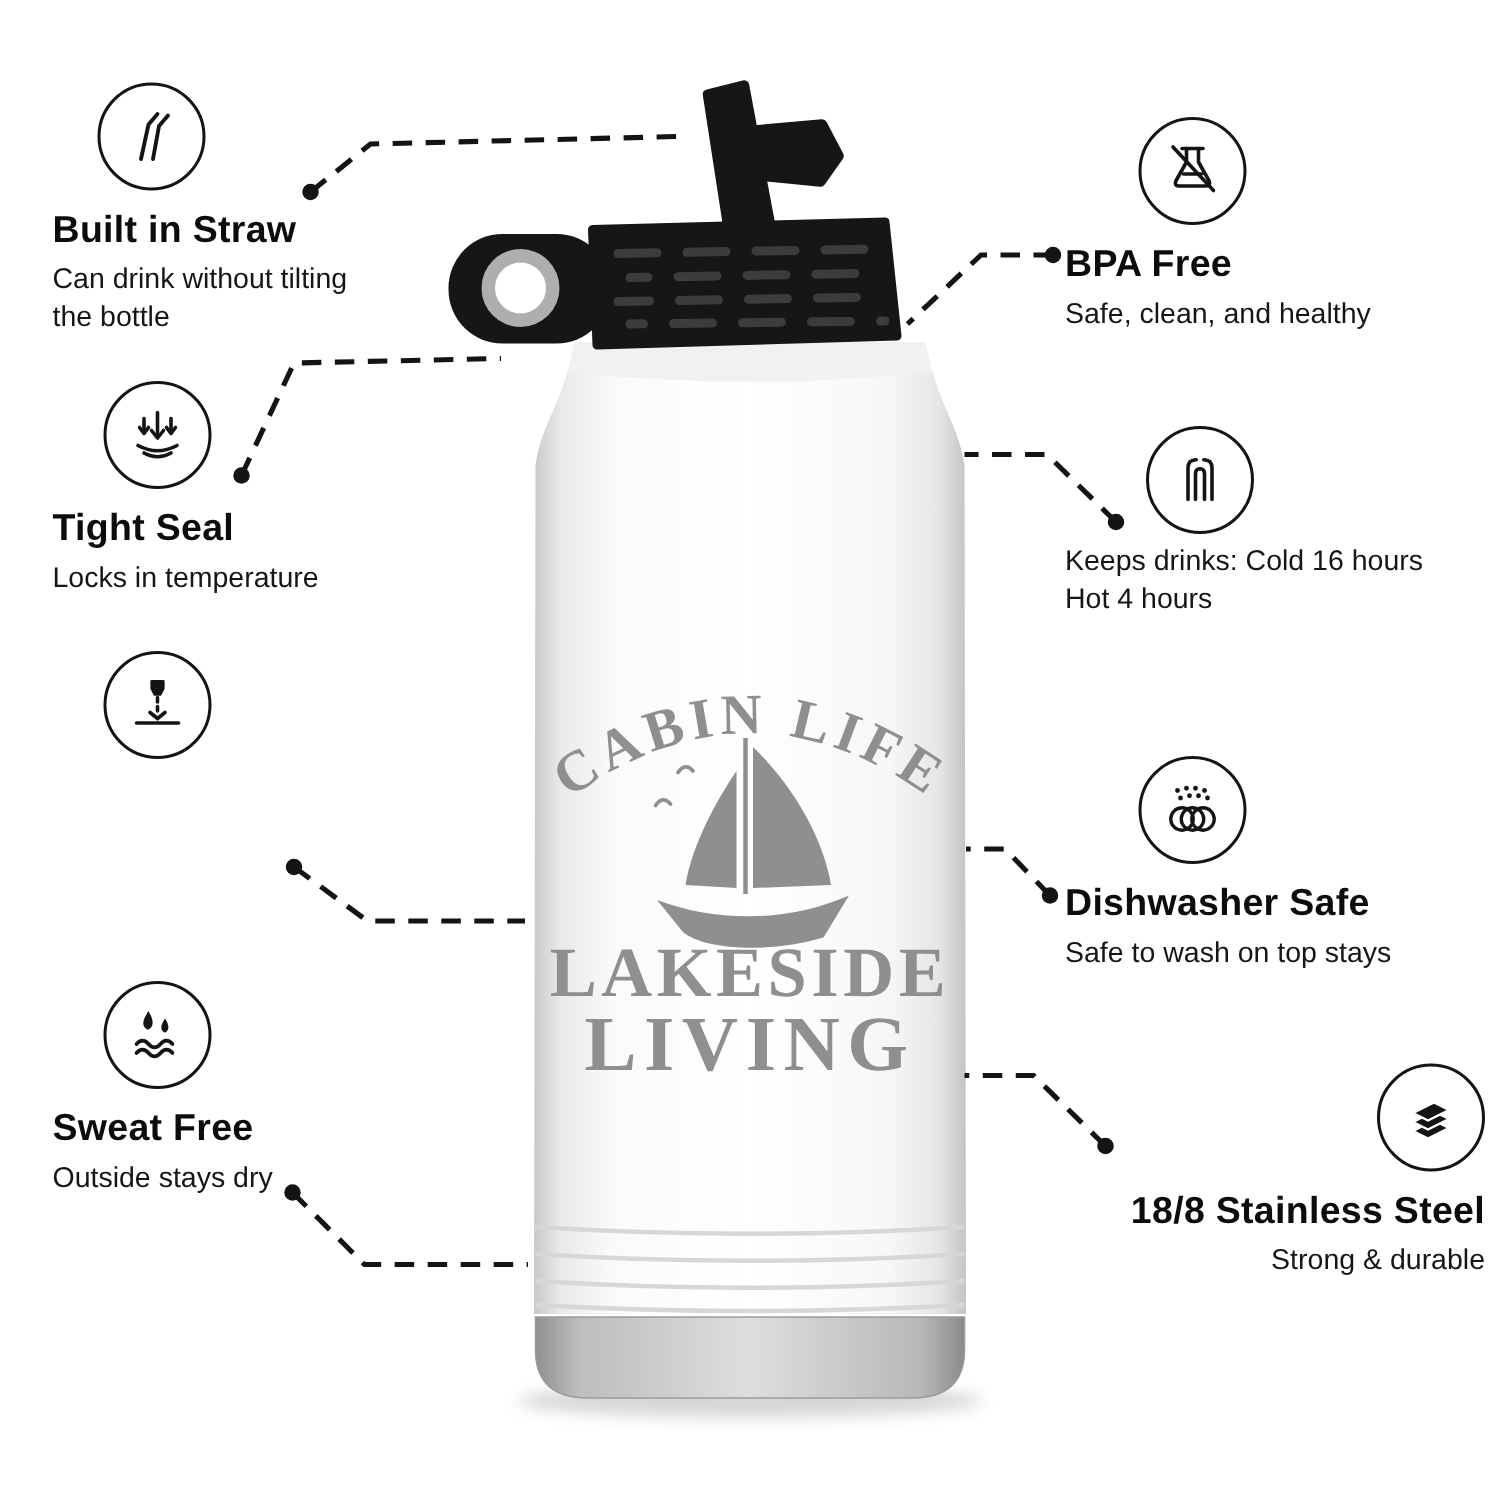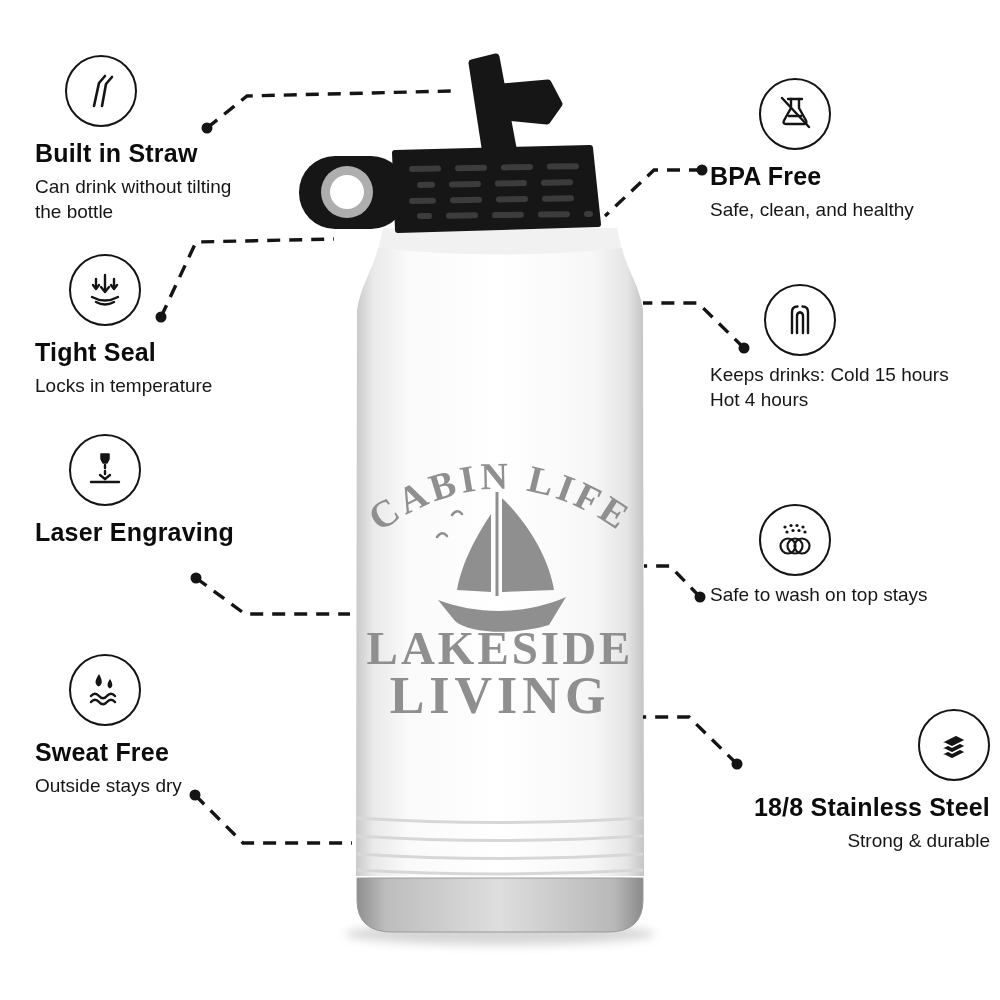--- a/index.html
+++ b/index.html
@@ -162,21 +162,20 @@
       <svg width="44" height="44" viewBox="0 0 44 44">
         <path d="M18,6 h8 v5 l-2,4 h-4 l-2,-4 z" fill="#141414" stroke="#141414" stroke-width="1.5" stroke-linejoin="round"></path>
         <g stroke="#141414" stroke-width="2.4" fill="none" stroke-linecap="round">
           <line x1="22" y1="17" x2="22" y2="27" stroke-dasharray="3 3"></line>
           <line x1="22" y1="31" x2="17" y2="27"></line>
             <line x1="22" y1="31" x2="27" y2="27"></line>
           <line x1="8" y1="34" x2="36" y2="34"></line>
           </g>
         </svg>
     </div>
-    <div class="feature-title">Laser Engraving</div>
   </div>
 
   <div class="feature" style="left:710px; top:78px; width:280px;">
     <div class="icon-circle" style="margin-left:49px;">
       <svg width="44" height="44" viewBox="0 0 44 44">
           <g stroke="#141414" stroke-width="2.4" fill="none" stroke-linecap="round" stroke-linejoin="round">
         <path d="M18,7 V16 L11,28.5 Q9.5,32 13,32 H31 Q34.5,32 33,28.5 L26,16 V7"></path>
         <line x1="15" y1="7" x2="29" y2="7"></line>
             <line x1="16" y1="24" x2="28" y2="24"></line>
         <line x1="9" y1="6" x2="36" y2="35"></line>
@@ -206,21 +205,21 @@
     <div class="icon-circle" style="margin-left:54px;">
       <svg width="44" height="44" viewBox="0 0 44 44">
           <g stroke="#141414" stroke-width="2.4" fill="none" stroke-linecap="round">
         <path d="M14,35 V14 Q14,8.5 19.5,8.5"></path>
             <path d="M19,35 V18 Q19,14.5 22,14.5"></path>
         <path d="M30,35 V14 Q30,8.5 24.5,8.5"></path>
             <path d="M25,35 V18 Q25,14.5 22,14.5"></path>
           </g>
         </svg>
     </div>
-    <div class="feature-desc">Keeps drinks: Cold 15 hours
+    <div class="feature-desc">Keeps drinks: Cold 16 hours
 Hot 4 hours</div>
   </div>
 
   <div class="feature" style="left:710px; top:504px; width:280px;">
     <div class="icon-circle" style="margin-left:49px;">
       <svg width="44" height="44" viewBox="0 0 44 44">
         <g fill="#141414">
           <circle cx="12" cy="9" r="1.6"></circle>
             <circle cx="18" cy="7.5" r="1.6"></circle>
             <circle cx="24" cy="7.5" r="1.6"></circle>
@@ -230,20 +229,21 @@
             <circle cx="26" cy="12.5" r="1.6"></circle>
             <circle cx="32" cy="14" r="1.6"></circle>
         </g>
         <g stroke="#141414" stroke-width="2.2" fill="none">
           <circle cx="15" cy="28" r="7.5"></circle>
             <circle cx="22" cy="28" r="7.5"></circle>
             <circle cx="29" cy="28" r="7.5"></circle>
           </g>
         </svg>
     </div>
+    <div class="feature-title">Dishwasher Safe</div>
     <div class="feature-desc">Safe to wash on top stays</div>
   </div>
 
   <div class="feature" style="left:710px; top:709px; width:280px;align-items:flex-end;">
     <div class="icon-circle" style="margin-left:54px;">
       <svg width="44" height="44" viewBox="0 0 44 44">
           <g fill="#141414" stroke="#ffffff" stroke-width="1.6" stroke-linejoin="round">
         <path d="M10,31 L24,24 L34,29 L20,36 Z"></path>
         <path d="M10,25 L24,18 L34,23 L20,30 Z"></path>
         <path d="M10,19 L24,12 L34,17 L20,24 Z"></path>

